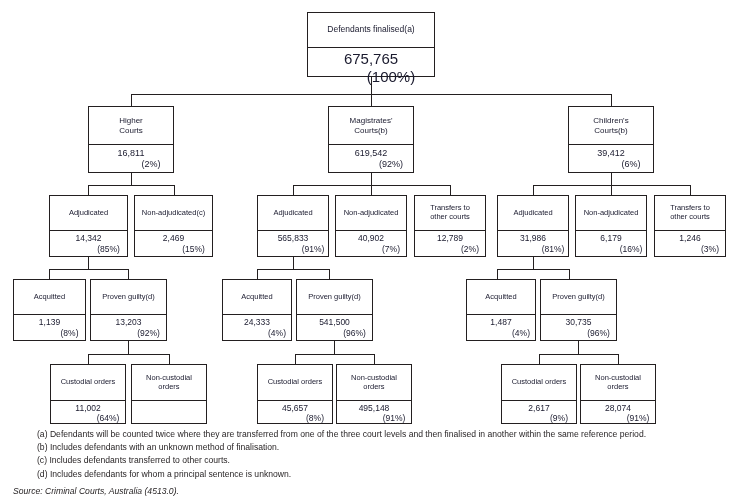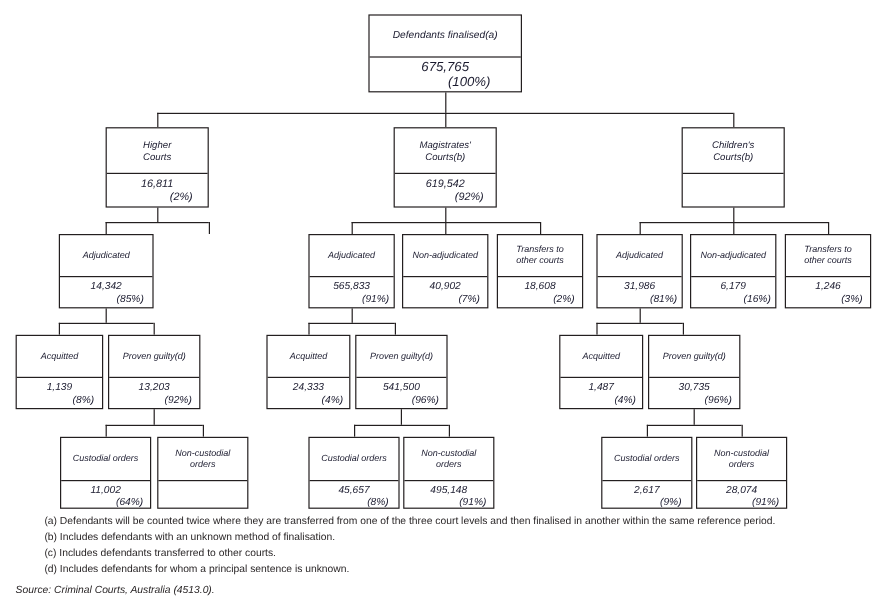--- a/index.html
+++ b/index.html
@@ -15,21 +15,20 @@
     color: #1a1a2e;
     overflow: hidden;
   }
 
   #chart-canvas {
     position: absolute;
     left: 0;
     top: 0;
     width: 655px;
     height: 420px;
-    font-style: italic;
   }
 
   
   .conn-v, .conn-h {
     position: absolute;
     background: #231f20;
   }
   .conn-v { width: 1px; }
   .conn-h { height: 1px; }
 
@@ -61,21 +60,21 @@
     justify-content: center;
     text-align: center;
     line-height: 1.2;
     padding: 2px 1px;
   }
   .node-count { display: block; }
   .node-pct { display: block; padding-left: 40px; }
 
   
   .lvl0 .node-label { font-size: 8.5px; height: 30px; }
-  .lvl0 .node-value { font-size: 11px; }
+  .lvl0 .node-value { font-size: 15px; }
 
   .lvl1 .node-label { font-size: 8px; height: 33px; }
   .lvl1 .node-value { font-size: 9px; }
 
   .lvl2 .node-label { font-size: 7.5px; height: 30px; }
   .lvl2 .node-value { font-size: 8.5px; }
 
   .lvl3 .node-label { font-size: 7.5px; height: 30px; }
   .lvl3 .node-value { font-size: 8.5px; justify-content: space-between; }
 
@@ -138,20 +137,24 @@
 Courts(b)</div>
     <div class="node-value">
       <span class="node-count">619,542</span>
       <span class="node-pct">(92%)</span>
     </div>
   </div>
 
   <div class="node lvl1" style="left:568px; top:106px; width:86px; height:67px;">
     <div class="node-label">Children's
 Courts(b)</div>
+    <div class="node-value">
+      <span class="node-count">39,412</span>
+      <span class="node-pct">(6%)</span>
+    </div>
   </div>
 
   <div class="conn-v" style="left:131px; top:173px; height:12px;"></div>
   <div class="conn-h" style="left:88px; top:185px; width:86px;"></div>
   <div class="conn-v" style="left:88px; top:185px; height:10px;"></div>
   <div class="conn-v" style="left:174px; top:185px; height:10px;"></div>
 
   <div class="conn-v" style="left:371px; top:173px; height:12px;"></div>
   <div class="conn-h" style="left:293px; top:185px; width:157px;"></div>
   <div class="conn-v" style="left:293px; top:185px; height:10px;"></div>
@@ -165,20 +168,27 @@
   <div class="conn-v" style="left:690px; top:185px; height:10px;"></div>
 
   <div class="node lvl2" style="left:49px; top:195px; width:79px; height:62px;">
     <div class="node-label">Adjudicated</div>
     <div class="node-value">
       <span class="node-count">14,342</span>
       <span class="node-pct">(85%)</span>
     </div>
   </div>
 
+  <div class="node lvl2" style="left:134px; top:195px; width:79px; height:62px;">
+    <div class="node-label">Non-adjudicated(c)</div>
+    <div class="node-value">
+      <span class="node-count">2,469</span>
+      <span class="node-pct">(15%)</span>
+    </div>
+  </div>
 
   <div class="node lvl2" style="left:257px; top:195px; width:72px; height:62px;">
     <div class="node-label">Adjudicated</div>
     <div class="node-value">
       <span class="node-count">565,833</span>
       <span class="node-pct">(91%)</span>
     </div>
   </div>
 
   <div class="node lvl2" style="left:335px; top:195px; width:72px; height:62px;">
@@ -186,21 +196,21 @@
     <div class="node-value">
       <span class="node-count">40,902</span>
       <span class="node-pct">(7%)</span>
     </div>
   </div>
 
   <div class="node lvl2" style="left:414px; top:195px; width:72px; height:62px;">
     <div class="node-label">Transfers to
 other courts</div>
     <div class="node-value">
-      <span class="node-count">18,608</span>
+      <span class="node-count">12,789</span>
       <span class="node-pct">(2%)</span>
     </div>
   </div>
 
   <div class="node lvl2" style="left:497px; top:195px; width:72px; height:62px;">
     <div class="node-label">Adjudicated</div>
     <div class="node-value">
       <span class="node-count">31,986</span>
       <span class="node-pct">(81%)</span>
     </div>

